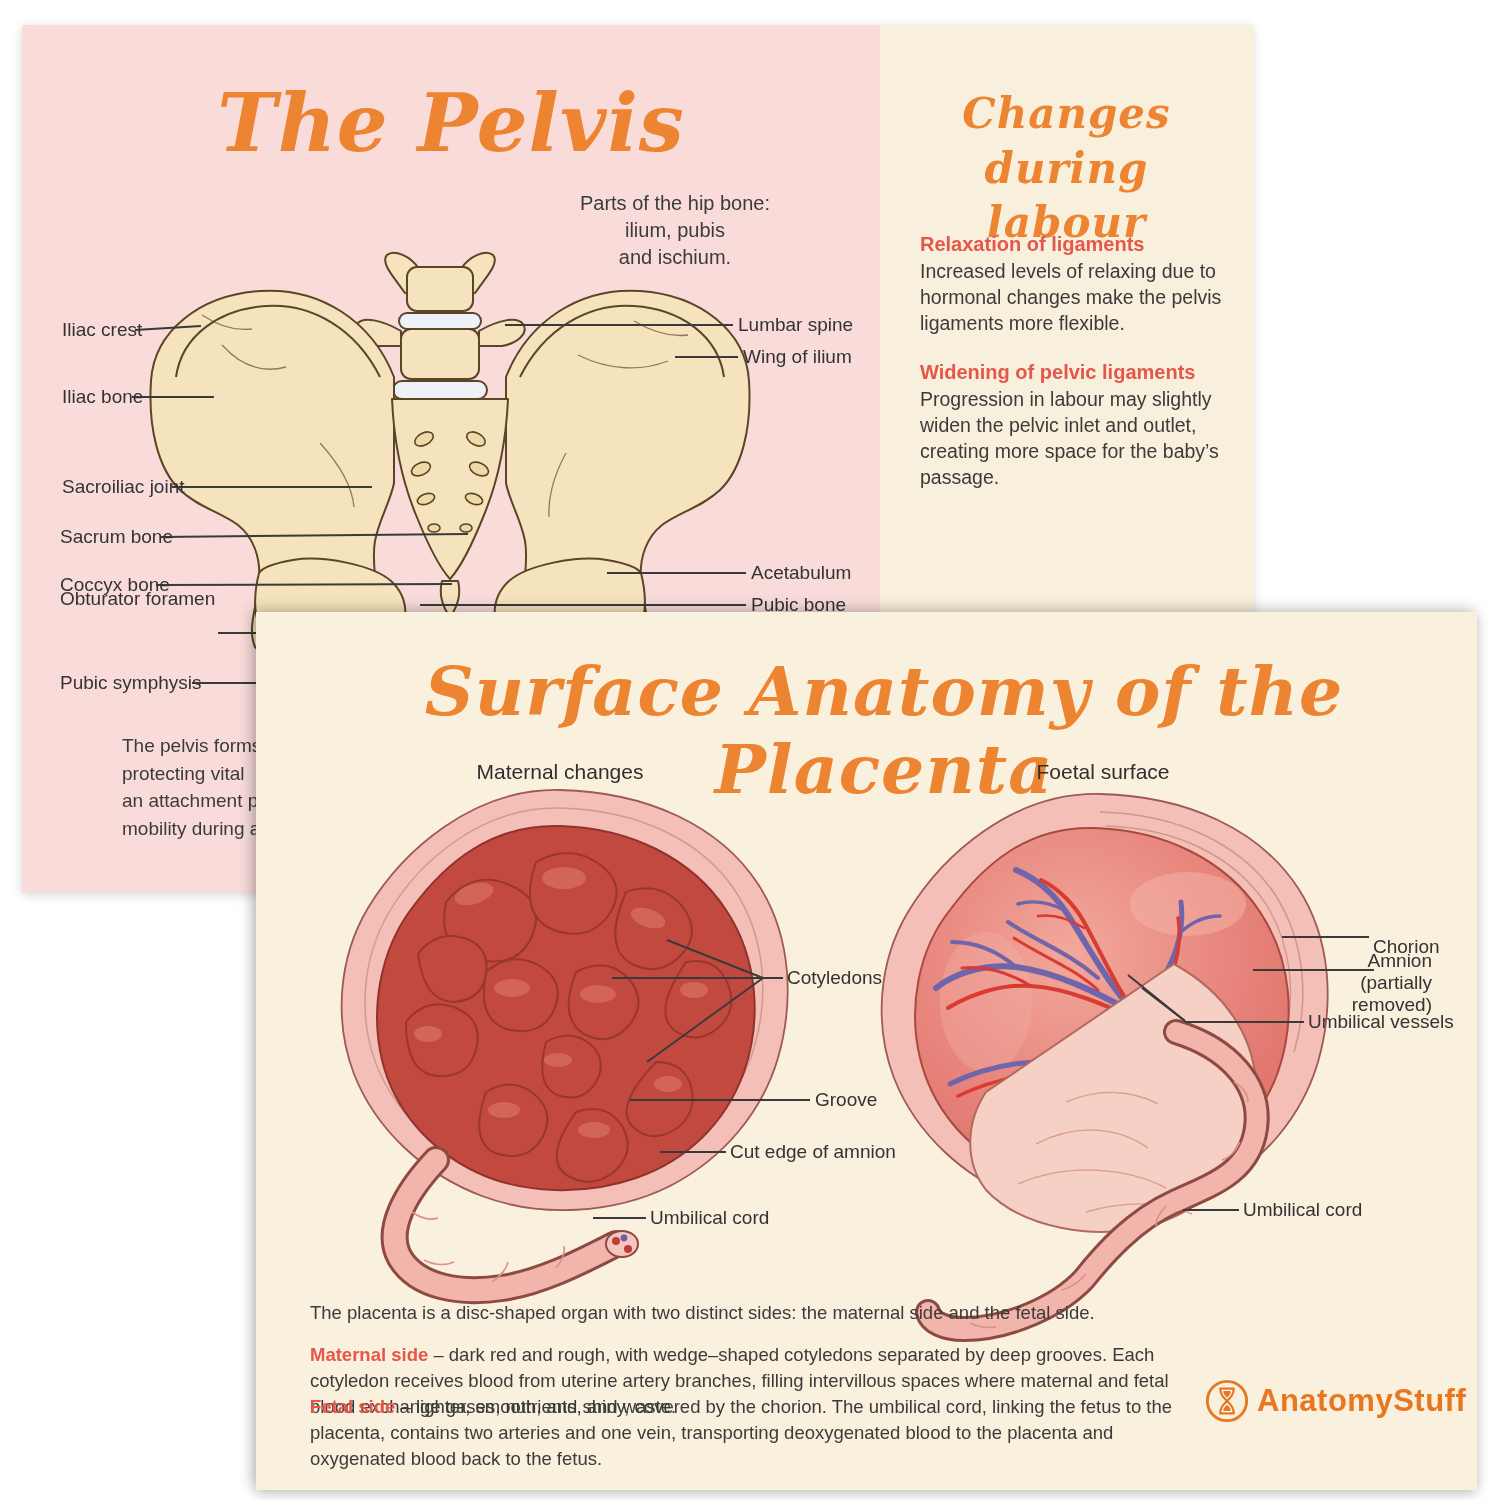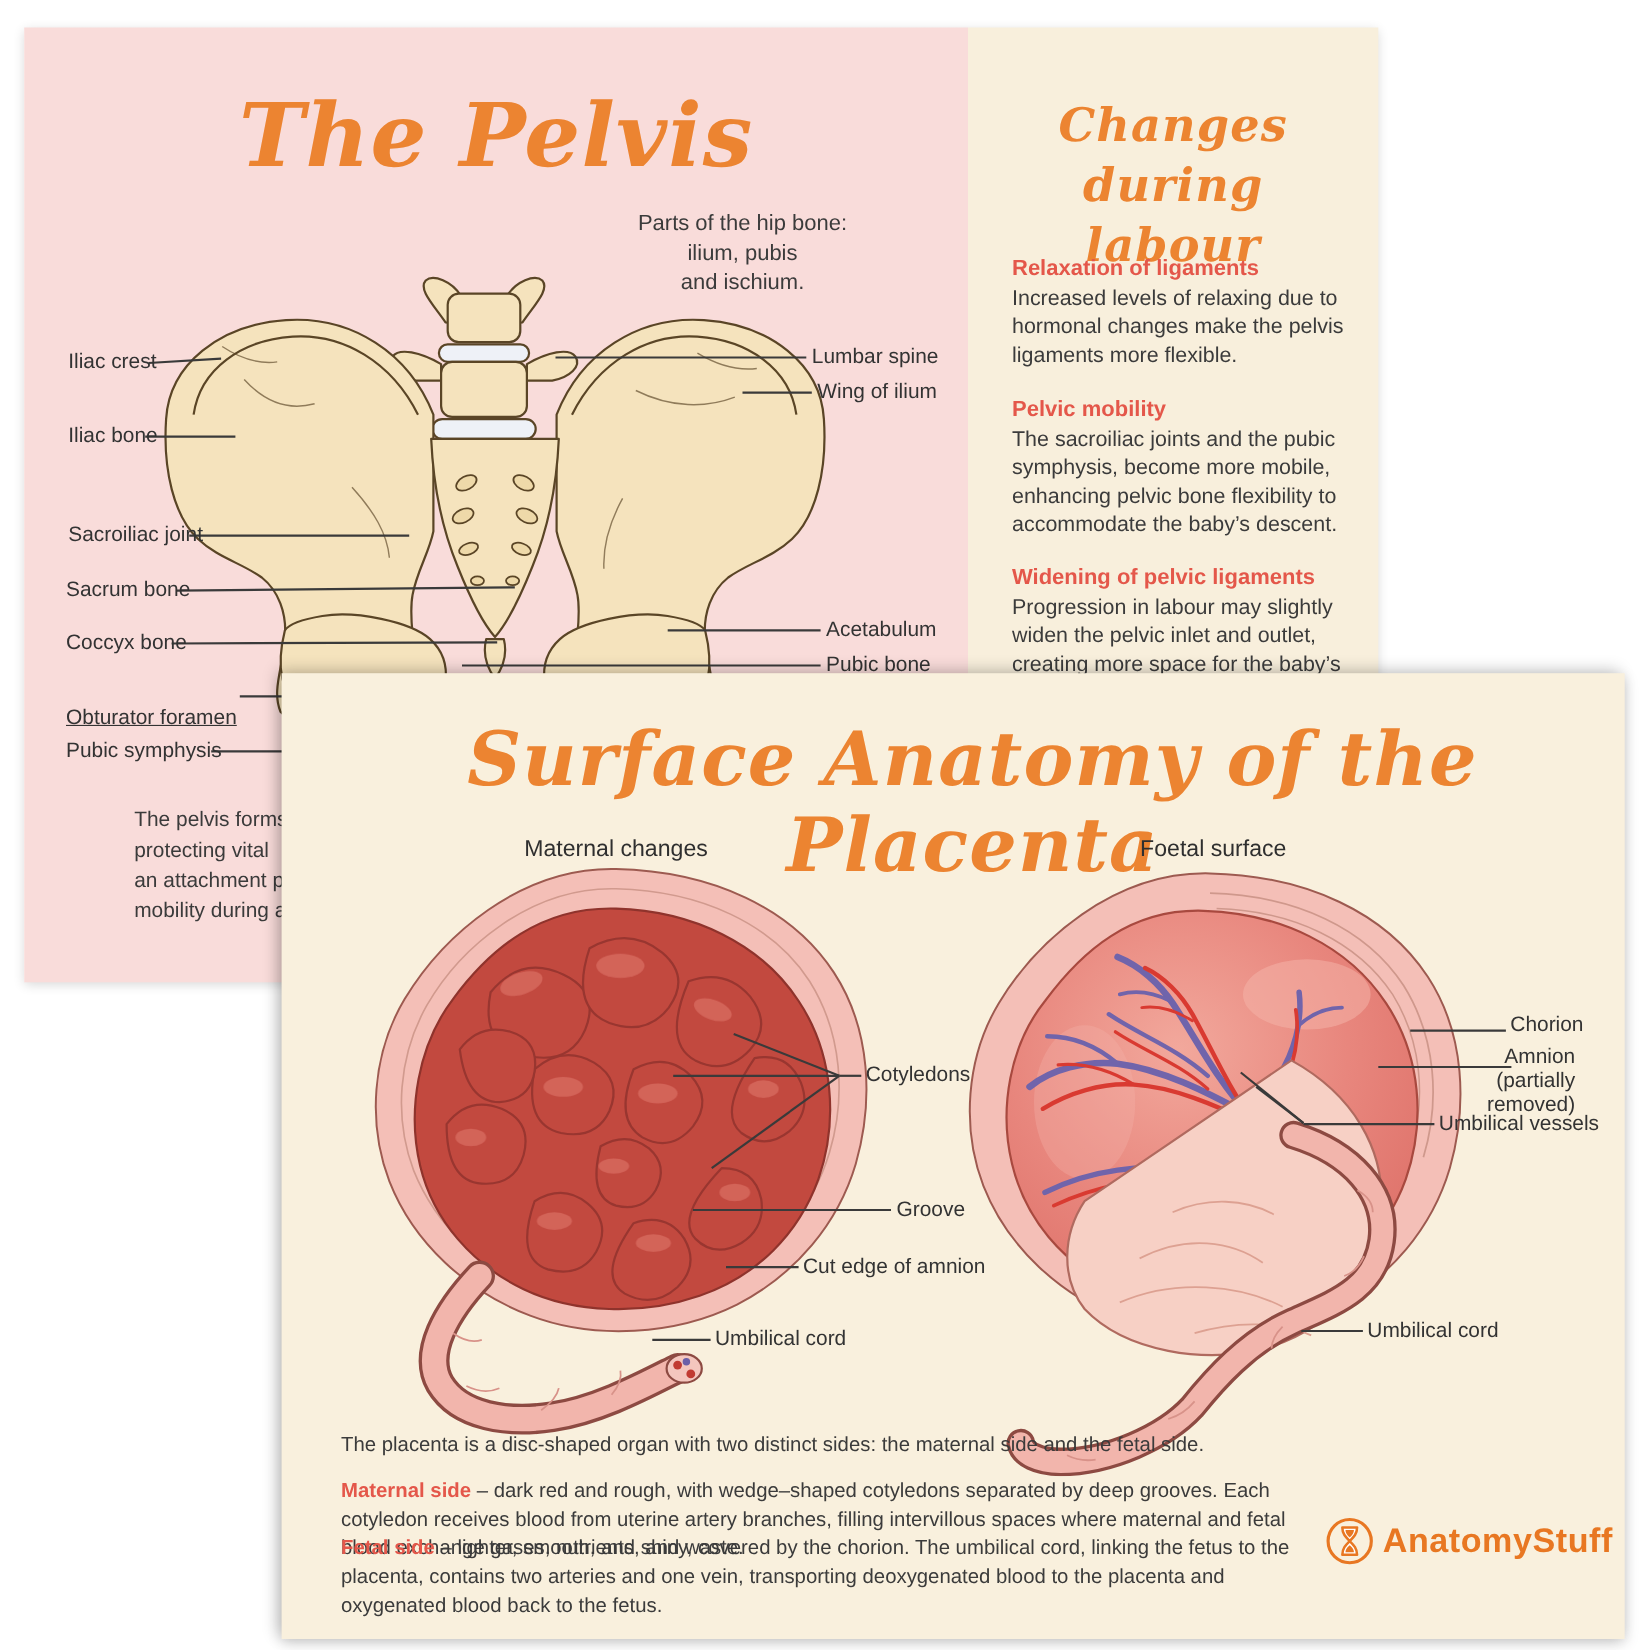--- a/index.html
+++ b/index.html
@@ -130,38 +130,34 @@
         <line x1="585" y1="548" x2="724" y2="548"></line>
         <line x1="398" y1="580" x2="724" y2="580"></line>
       </g>
     </svg>
 
     <div class="lbl" style="left:40px; top:305px;">Iliac crest</div>
     <div class="lbl" style="left:40px; top:372px;">Iliac bone</div>
     <div class="lbl" style="left:40px; top:462px;">Sacroiliac joint</div>
     <div class="lbl" style="left:38px; top:512px;">Sacrum bone</div>
     <div class="lbl" style="left:38px; top:560px;">Coccyx bone</div>
-    <div class="lbl" style="left:38px; top:628px;text-decoration:underline;">Obturator foramen</div>
+    <div class="lbl" style="left:38px; top:574px;">Obturator foramen</div>
     <div class="lbl" style="left:38px; top:658px;">Pubic symphysis</div>
 
     <div class="lbl" style="left:716px; top:300px;">Lumbar spine</div>
     <div class="lbl" style="left:721px; top:332px;">Wing of ilium</div>
     <div class="lbl" style="left:729px; top:548px;">Acetabulum</div>
     <div class="lbl" style="left:729px; top:580px;">Pubic bone</div>
 
     <div class="abs script changes-title">Changes during
 labour</div>
     <div class="abs sections">
       <div class="sec">
         <h3>Relaxation of ligaments</h3>
         <p>Increased levels of relaxing due to hormonal changes make the pelvis ligaments more flexible.</p>
-      </div>
-      <div class="sec">
-        <h3>Pelvic mobility</h3>
-        <p>The sacroiliac joints and the pubic symphysis, become more mobile, enhancing pelvic bone flexibility to accommodate the baby’s descent.</p>
       </div>
       <div class="sec">
         <h3>Widening of pelvic ligaments</h3>
         <p>Progression in labour may slightly widen the pelvic inlet and outlet, creating more space for the baby’s passage.</p>
       </div>
     </div>
 
     <div class="abs footer-frag">The pelvis forms
 protecting vital
 an attachment p
@@ -298,21 +294,21 @@
         <line x1="929" y1="410" x2="1048" y2="410"></line>
         <line x1="927" y1="598" x2="983" y2="598"></line>
       </g>
     </svg>
 
     <div class="lbl" style="left:531px; top:366px;">Cotyledons</div>
     <div class="lbl" style="left:559px; top:488px;">Groove</div>
     <div class="lbl" style="left:474px; top:540px;">Cut edge of amnion</div>
     <div class="lbl" style="left:394px; top:606px;">Umbilical cord</div>
 
-    <div class="lbl" style="left:1117px; top:320px;">Chorion</div>
+    <div class="lbl" style="left:1117px; top:335px;">Chorion</div>
     <div class="lbl" style="left:1122px; top:371px; text-align:right; white-space:pre-line; transform:translate(-100%,-50%); left:1176px;">Amnion
 (partially removed)</div>
     <div class="lbl" style="left:1052px; top:410px;">Umbilical vessels</div>
     <div class="lbl" style="left:987px; top:598px;">Umbilical cord</div>
 
     <p class="para" style="top:688px;">The placenta is a disc-shaped organ with two distinct sides: the maternal side and the fetal side.</p>
     <p class="para" style="top:730px;"><span class="lead">Maternal side</span><span> – dark red and rough, with wedge–shaped cotyledons separated by deep grooves. Each cotyledon receives blood from uterine artery branches, filling intervillous spaces where maternal and fetal blood exchange gases, nutrients, and waste.</span></p>
     <p class="para" style="top:782px;"><span class="lead">Fetal side</span><span> – lighter, smooth, and shiny, covered by the chorion. The umbilical cord, linking the fetus to the placenta, contains two arteries and one vein, transporting deoxygenated blood to the placenta and oxygenated blood back to the fetus.</span></p>
 
     <div class="abs logo">

